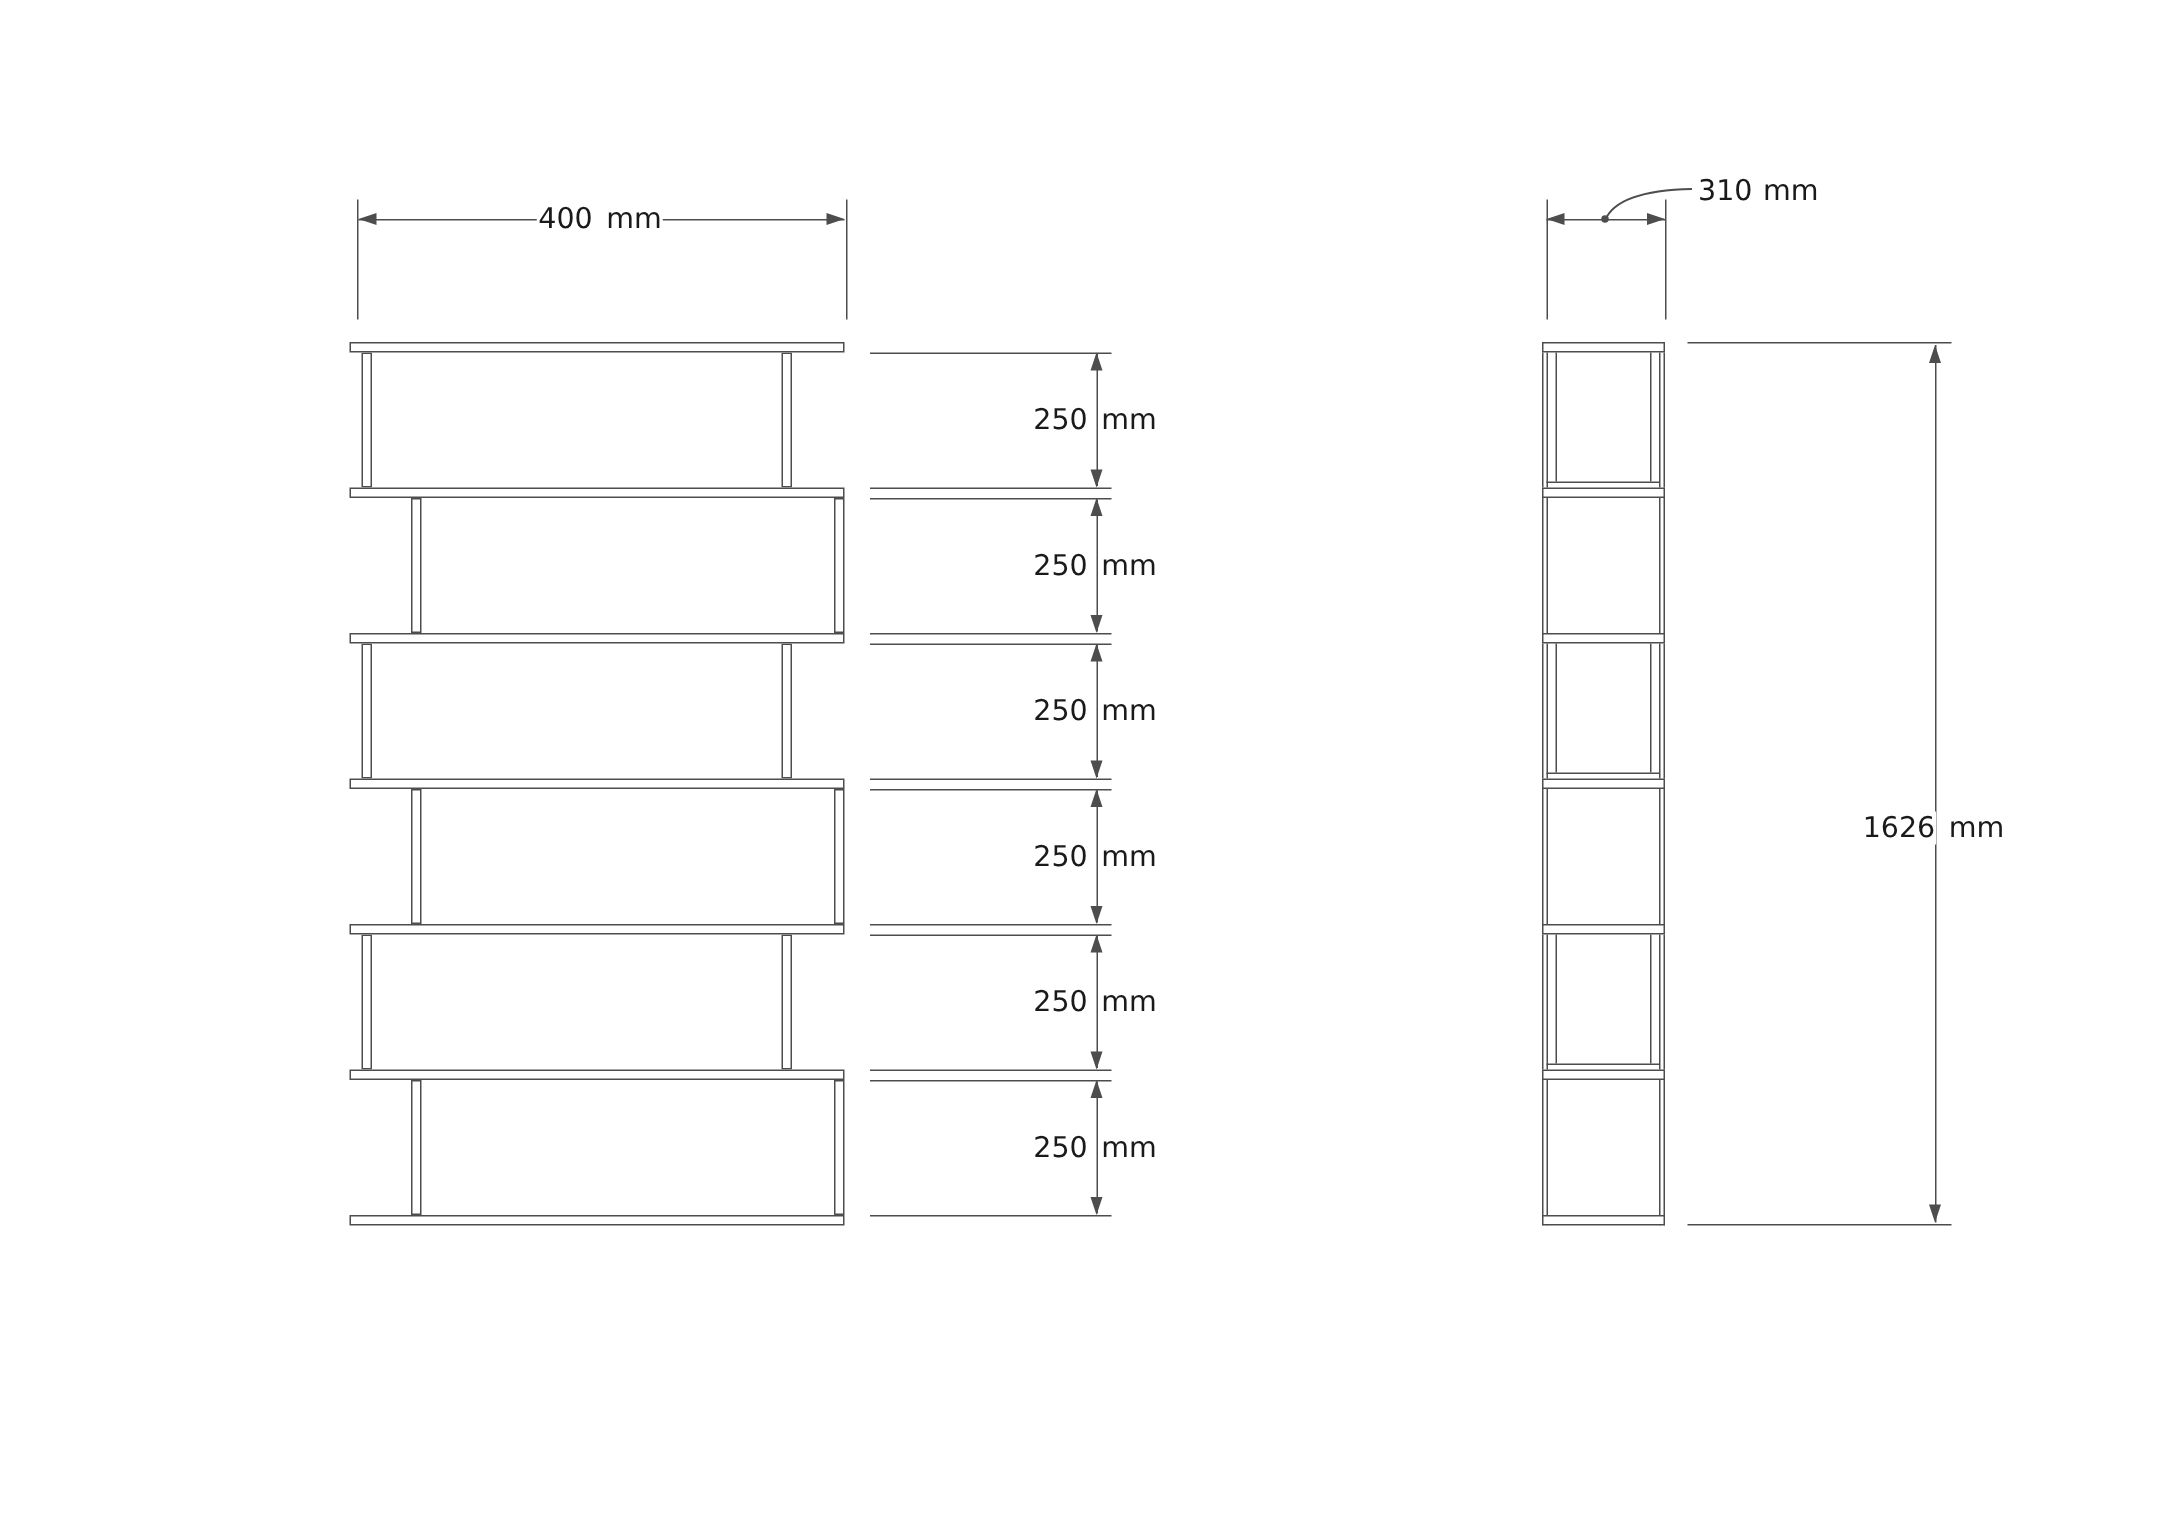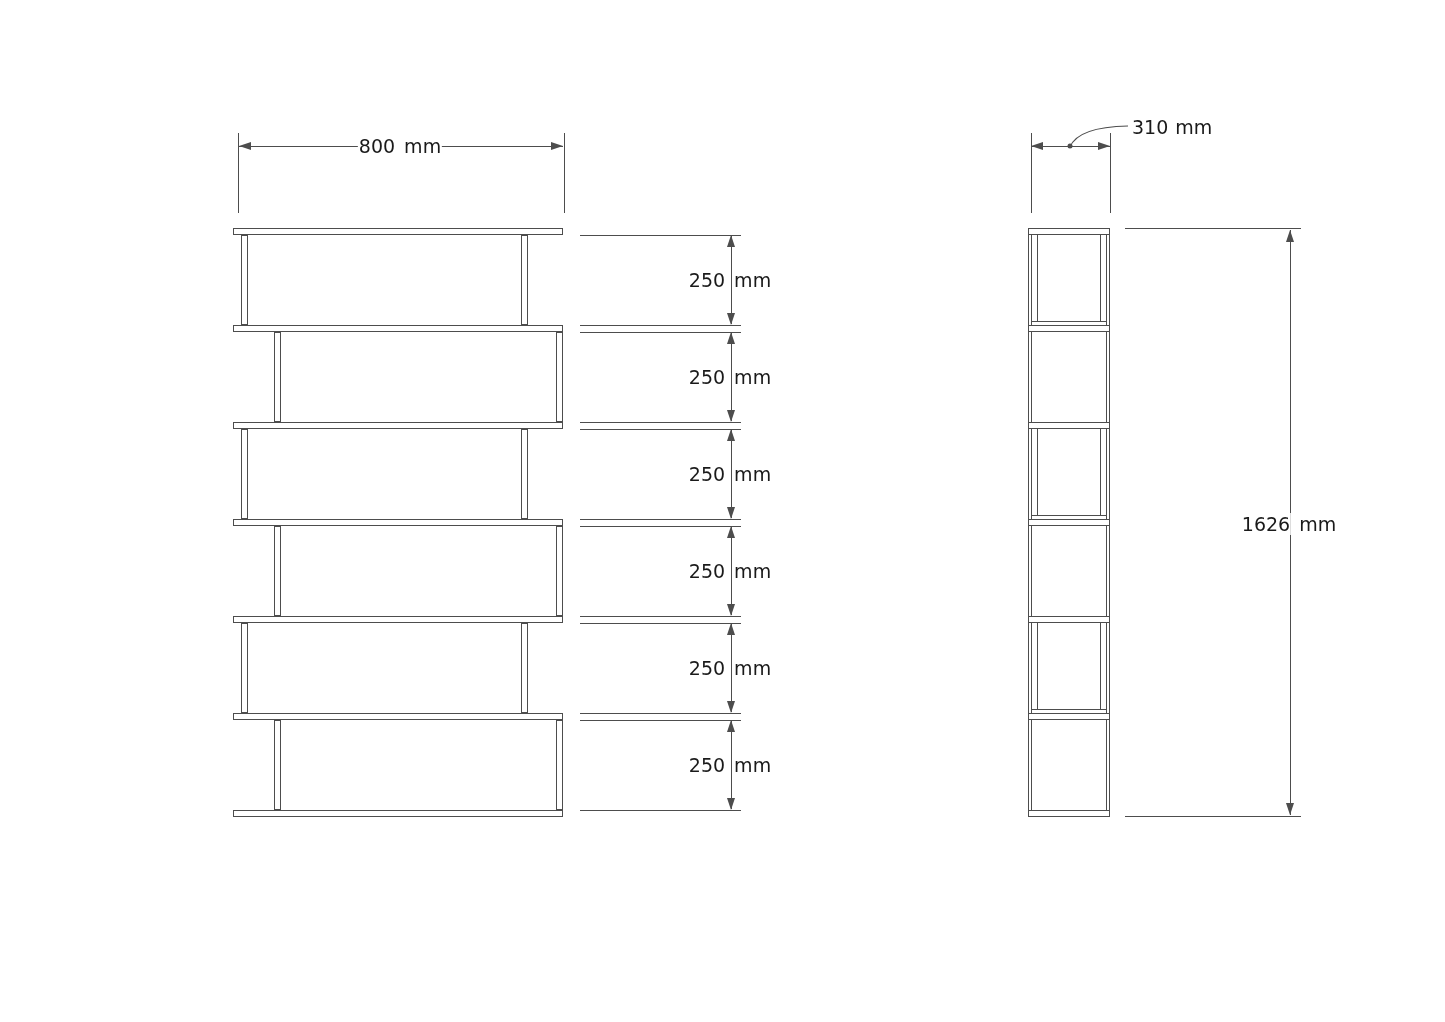--- a/index.html
+++ b/index.html
@@ -35,30 +35,30 @@
 <body>
 
 <div id="canvas">
 
   <svg id="leader-svg" width="1445" height="1022">
     <path d="M 1070 147 Q 1078 127 1128 126" fill="none" stroke="#4d4d4d" stroke-width="1.2"></path>
     <circle cx="1070" cy="146" r="2.5" fill="#4d4d4d"></circle>
   </svg>
 
   <div class="dim-label" style="left:400px;top:146px;">
-    <span class="bg">800</span>
+    <span class="bg">400</span>
     <span class="bg">mm</span>
   </div>
 
   <div class="dim-label left-anchor" style="left:1132px;top:127px;">
     <span>310</span>
     <span>mm</span>
   </div>
 
-  <div class="dim-label" style="left:1289px;top:524px;">
+  <div class="dim-label" style="left:1289px;top:552px;">
     <span class="bg">1626</span>
     <span class="bg">mm</span>
   </div>
 
   <div class="dim-label" style="left:730px;top:280px;">
     <span class="bg">250</span>
     <span class="bg">mm</span>
   </div>
   <div class="dim-label" style="left:730px;top:377px;">
     <span class="bg">250</span>

